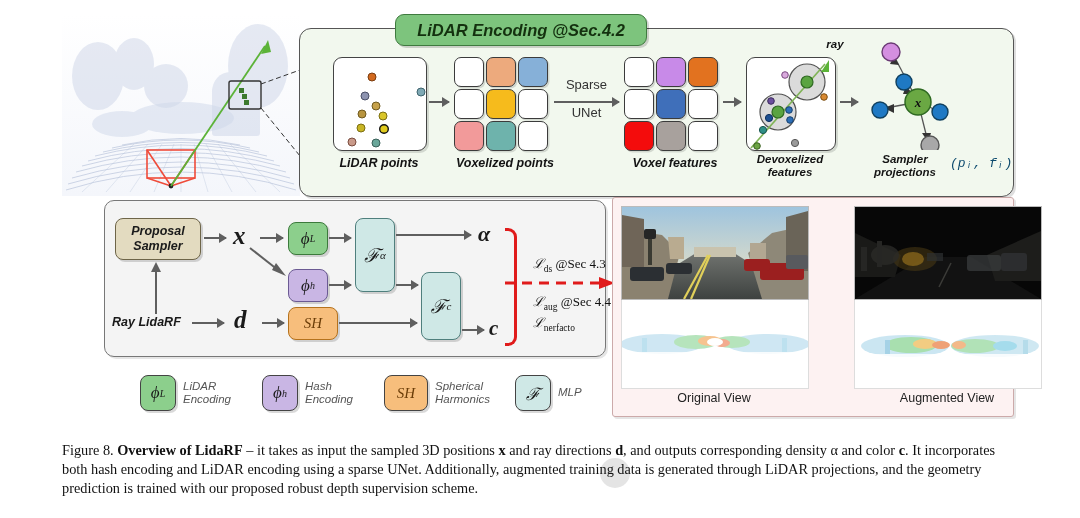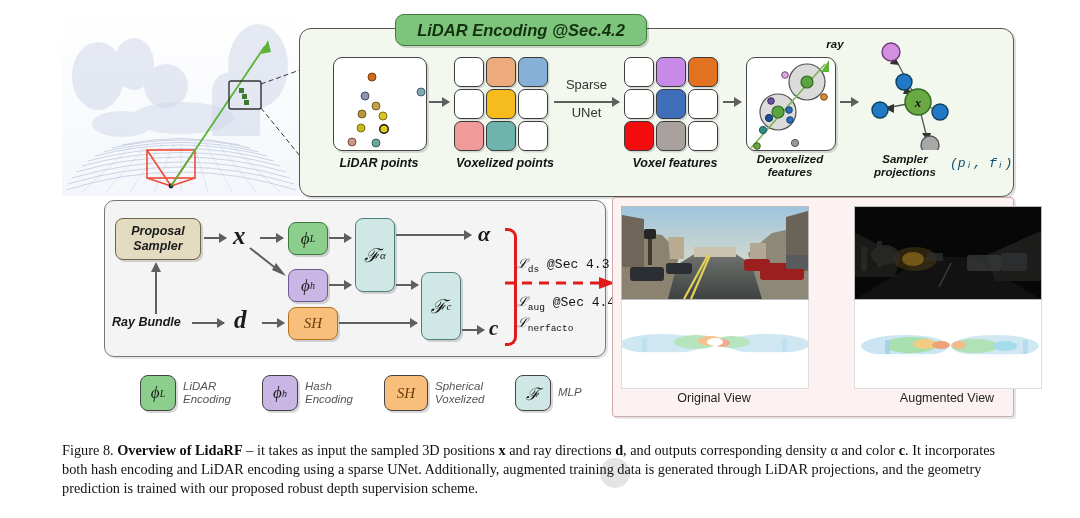--- a/index.html
+++ b/index.html
@@ -63,22 +63,22 @@
   .orangeb{background:#f7be7c;border-color:#b5721d;}
   .tealb{background:#cfe8e6;border-color:#4f7f7d;}
   .tanb{background:#e3dbc0;border-color:#6e6548;}
 
   .sym{position:absolute;font-family:"Liberation Serif",serif;
        font-style:italic;font-weight:bold;}
 
   
   #bracket{position:absolute;border:3px solid #e01b1b;border-left:none;
            border-radius:0 9px 9px 0;width:9px;}
-  .loss{position:absolute;font-family:Liberation Mono, monospace;
-        font-size:13px;color:#111;white-space:nowrap;}
+  .loss{position:absolute;font-family:Liberation Serif, serif;
+        font-size:13px;color:#111;white-space:nowrap;padding-left:16px;}
   .loss sub{font-size:9.5px;}
 
   
   #legend{position:absolute;left:140px;top:372px;width:470px;height:42px;}
   .lgitem{position:absolute;display:flex;align-items:center;gap:7px;}
   .lgbox{width:34px;height:34px;border-radius:8px;border:1.4px solid #444;
     display:flex;align-items:center;justify-content:center;
     box-shadow:2px 2px 0 rgba(0,0,0,.15);
     font-family:"Liberation Serif",serif;font-style:italic;font-size:17px;}
   .lgtxt{font-style:italic;font-size:11.5px;color:#555;line-height:1.15;}
@@ -287,21 +287,21 @@
   <div class="abs serif" style="left:950px;top:156px;font-size:13px;font-style:italic;color:#0c4a6e;font-family:Liberation Mono, monospace;">(pᵢ, fᵢ)</div>
 
   <div id="arch"></div>
 
   <div class="modbox tanb" style="left:115px;top:218px;width:84px;height:40px;flex-direction:column;
               font-size:12.5px;font-weight:bold;color:#1a1a1a;line-height:1.2;">
     <span>Proposal</span>
     <span>Sampler</span>
   </div>
 
-  <div class="abs it" style="left:112px;top:315px;font-size:12.5px;">Ray Bundle</div>
+  <div class="abs it" style="left:112px;top:315px;font-size:12.5px;">Ray LidaRF</div>
 
   <div class="abs" style="left:150px;top:262px;width:12px;height:52px;">
     <svg width="12" height="52">
         <line x1="6" y1="52" x2="6" y2="8" stroke="#5f5f5f" stroke-width="2"></line>
       <polygon points="6,0 1,10 11,10" fill="#5f5f5f"></polygon>
       </svg>
   </div>
 
   <div class="arr" style="left:204px;top:237px;width:22px;"></div>
   <div class="sym" style="left:233px;top:222px;font-size:25px;">x</div>
@@ -398,21 +398,21 @@
         <div>Hash</div>
         <div>Encoding</div>
       </div>
     </div>
     <div class="lgitem" style="left:244px;top:3px;">
       <div class="lgbox orangeb" style="width:42px;color:#6b3d08;font-size:15px;">
         <span>SH</span>
       </div>
       <div class="lgtxt">
         <div>Spherical</div>
-        <div>Voxelized</div>
+        <div>Harmonics</div>
       </div>
     </div>
     <div class="lgitem" style="left:375px;top:3px;">
       <div class="lgbox tealb">
         <span>ℱ</span>
       </div>
       <div class="lgtxt">
         <div>MLP</div>
       </div>
     </div>

